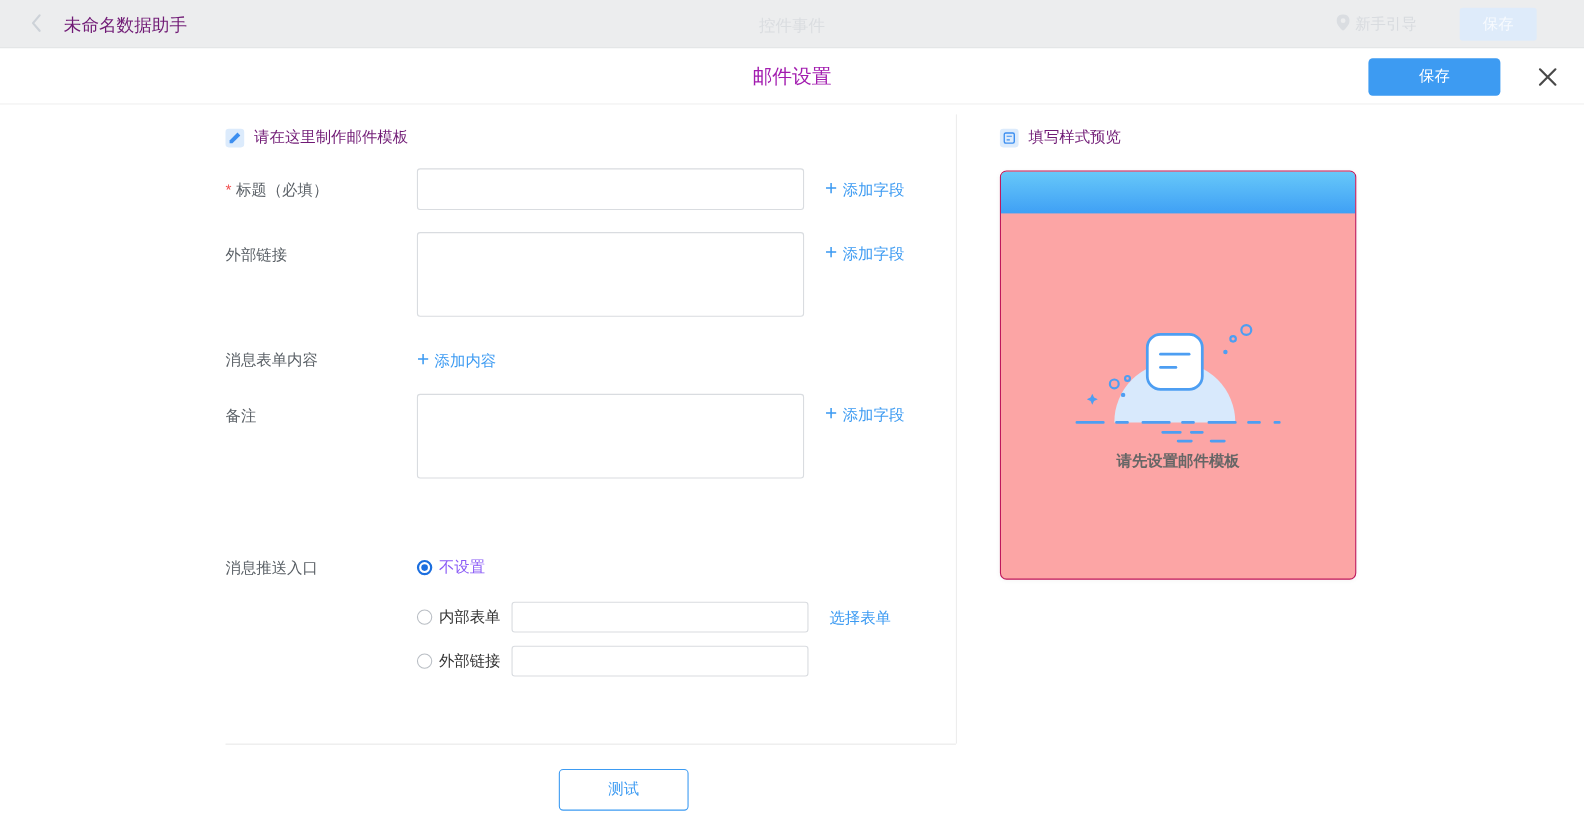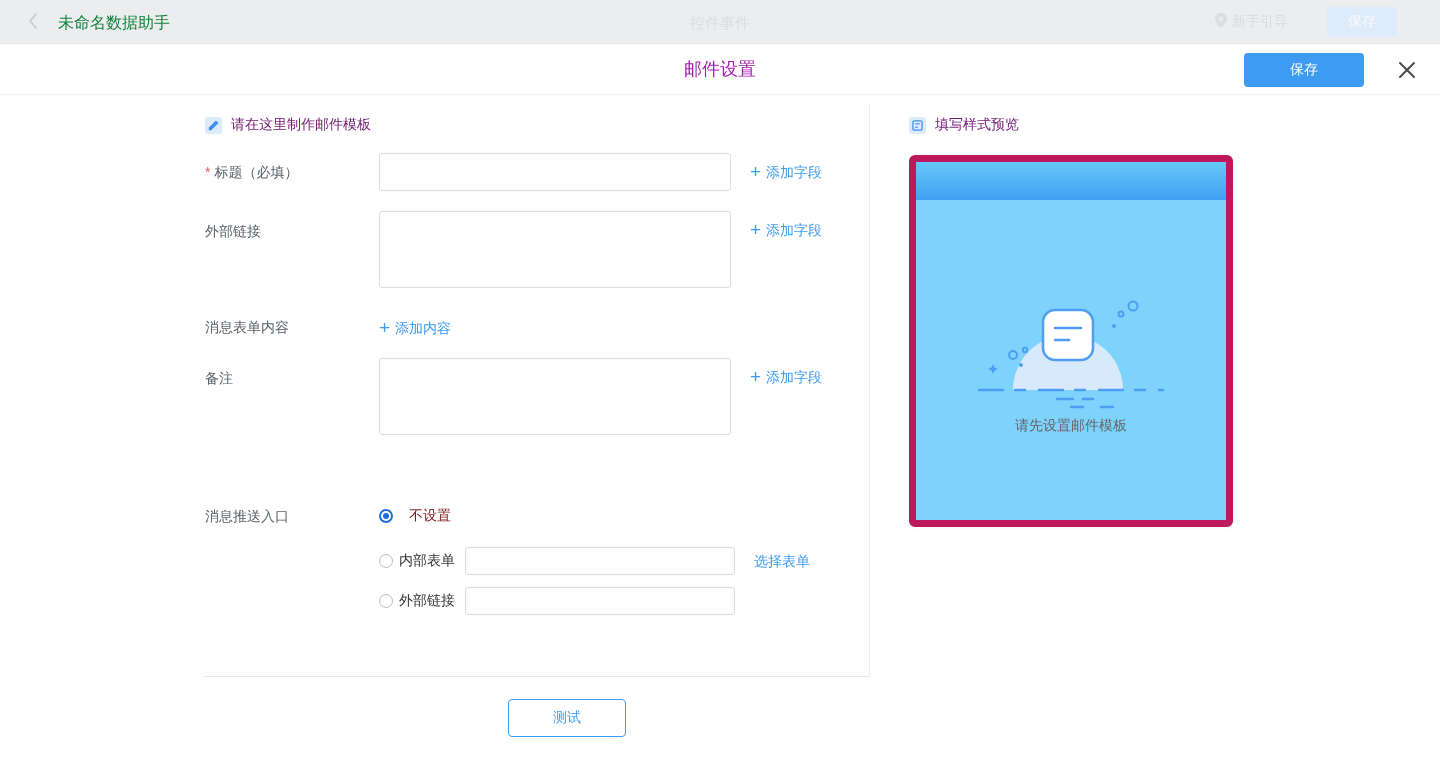--- a/index.html
+++ b/index.html
@@ -5,21 +5,21 @@
   * { margin:0; padding:0; box-sizing:border-box; }
   html,body { background:#fff; }
   body { font-family:"Liberation Sans","DejaVu Sans",sans-serif; }
   .screen { position:relative; width:1440px; height:757px; background:#fff; overflow:hidden; }
 
   
   .topbar { position:absolute; top:0; left:0; width:1440px; height:44px;
             background:#ECEDEE; border-bottom:1px solid #E2E3E4;
             display:flex; align-items:center; }
   .tb-back { position:absolute; left:28px; top:12px; }
-  .tb-title { position:absolute; left:58px; top:13px; font-size:16px; color:#15803d; }
+  .tb-title { position:absolute; left:58px; top:13px; font-size:16px; color:#701a75; }
   .tb-center { position:absolute; left:50%; transform:translateX(-50%); top:14px;
                font-size:15px; color:#DADDE0; }
   .tb-guide { position:absolute; right:152px; top:13px; display:flex; align-items:center;
               gap:5px; font-size:14px; color:#D8DBDF; }
   .tb-save { position:absolute; right:43px; top:7px; width:70px; height:30px;
              background:#DEEBFA; color:#F7FAFE; border:none; border-radius:3px;
              font-size:14px; font-family:inherit; }
 
   
   .modal { position:absolute; top:44px; left:0; width:1440px; height:713px; background:#fff; }
@@ -54,22 +54,22 @@
                     background:#1B6EDF; border-radius:50%; }
   .opt { display:inline-flex; align-items:center; gap:6px; font-size:14px; cursor:pointer; }
   .row-flex { display:flex; align-items:center; }
   .divider-h { background:#E8E8E8; height:1px; }
   .divider-v { background:#EDEDED; width:1px; }
   .test-btn { width:118px; height:38px; background:#fff; border:1px solid #3D9BF2;
               color:#3D9BF2; border-radius:4px; font-size:14px; font-family:inherit; cursor:pointer;margin-left:30px; }
 
   
   .preview-card { position:absolute; left:909px; top:111px; width:324px; height:372px;
-                  border:7px solid #be185d; border-radius:6px; overflow:hidden;
-                  box-shadow:0 1px 4px rgba(0,0,0,0.04); background:#7dd3fc; }
+                  border:1px solid #be185d; border-radius:6px; overflow:hidden;
+                  box-shadow:0 1px 4px rgba(0,0,0,0.04); background:#fca5a5;font-weight:bold; }
   .pc-header { height:38px; background:linear-gradient(180deg,#67C8F9 0%,#3FA0F5 100%); }
   .pc-illu { display:block; margin:92px auto 0 auto; }
   .pc-empty { text-align:center; font-size:14px; color:#666; margin-top:5px; }
 </style>
 </head>
 <body>
 
 <div class="screen">
 
   <div class="topbar">
@@ -139,21 +139,21 @@
     <span class="abs lnk" style="left:750px; top:323px;">
       <span class="plus">+</span>
       <span>添加字段</span>
     </span>
 
 
     <div class="abs lbl" style="left:205px; top:464px;">消息推送入口</div>
 
     <div class="abs row-flex" style="left:379px; top:463px; height:18px;">
       <span class="rdo sel"></span>
-      <span class="opt" style="margin-left:16px; color:#7f1d1d;">不设置</span>
+      <span class="opt" style="margin-left:6px; color:#8b5cf6;">不设置</span>
     </div>
 
     <div class="abs row-flex" style="left:379px; top:503px; height:28px;">
       <span class="rdo"></span>
       <span style="margin-left:6px; font-size:14px; color:#333;">内部表单</span>
       <input class="ipt ipt-sm" style="margin-left: 10px;" value="">
       <span class="lnk" style="margin-left:19px;">选择表单</span>
     </div>
 
     <div class="abs row-flex" style="left:379px; top:543px; height:28px;">

